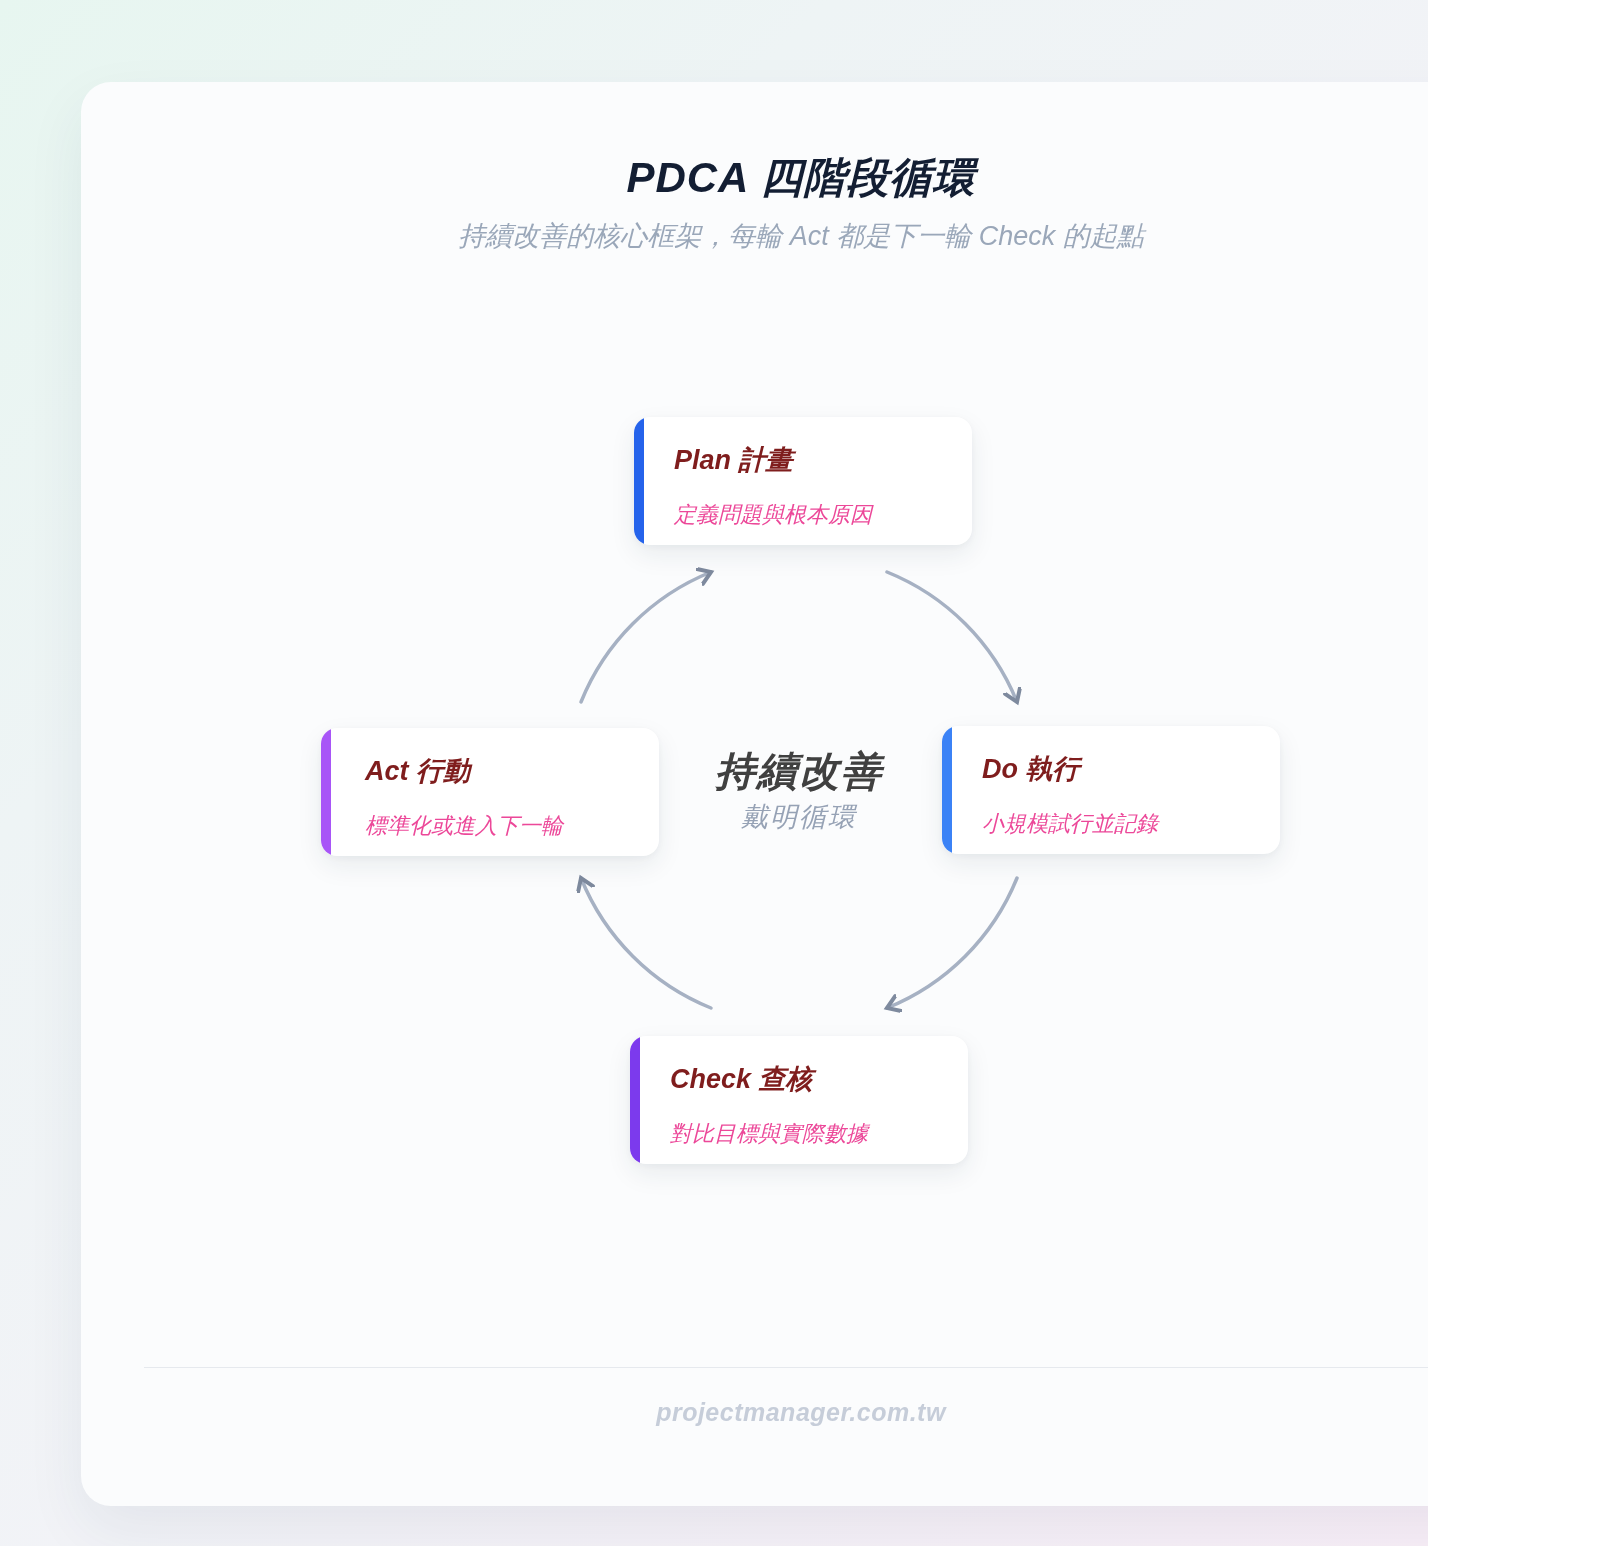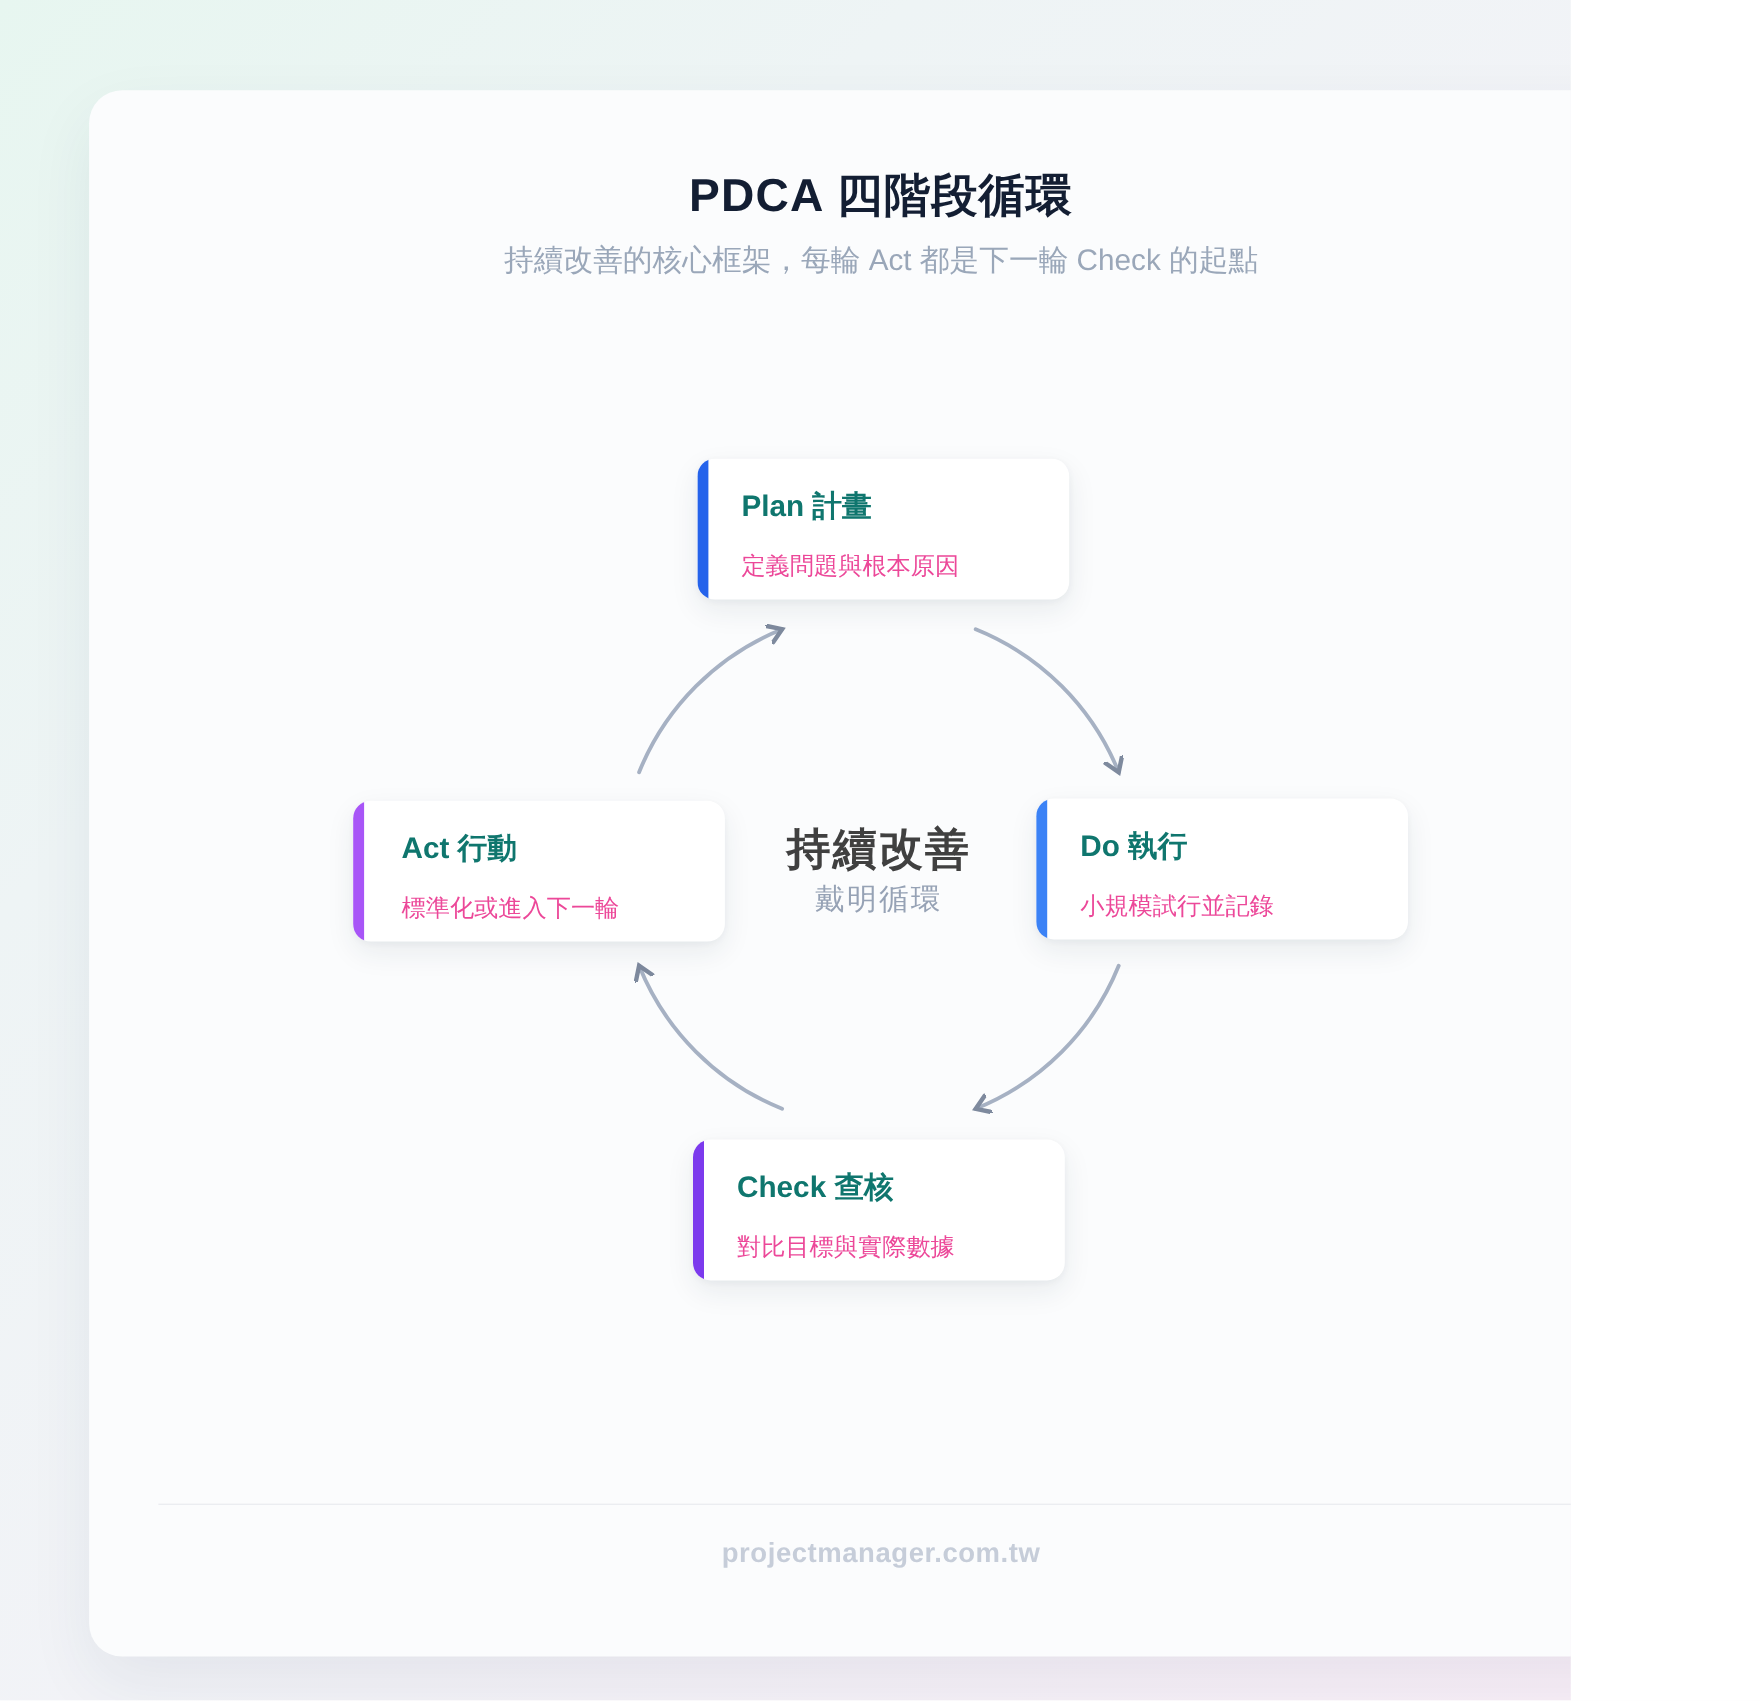--- a/index.html
+++ b/index.html
@@ -4,20 +4,21 @@
 <style>
   html,body{margin:0;padding:0;}
   body{
     width:1600px;height:1546px;
     font-family:"Liberation Sans","DejaVu Sans",sans-serif;
     -webkit-font-smoothing:antialiased;
   }
   .screen{
     position:relative;width:1428px;height:1546px;overflow:hidden;
     background:linear-gradient(135deg,#e7f6f0 0%,#eef4f5 28%,#f2f3f7 55%,#f8eef7 100%);
+    font-style:italic;
   }
   .panel{
     position:absolute;left:81px;top:82px;width:1440px;height:1424px;
     background:#fbfcfd;border-radius:30px;
     box-shadow:0 24px 60px rgba(30,50,80,0.07);
   }
   .page-title{
     position:absolute;left:0;top:68px;width:100%;text-align:center;
     font-size:42px;font-weight:700;color:#131e33;letter-spacing:1px;margin:0;
   }
@@ -31,21 +32,21 @@
   .arrowhead{fill:none;stroke:#7e8a9e;stroke-width:4;stroke-linecap:round;stroke-linejoin:miter;}
   .stage-card{
     position:absolute;width:338px;height:128px;background:#ffffff;
     border-radius:16px;overflow:hidden;
     box-shadow:0 10px 26px rgba(30,45,70,0.08),0 2px 6px rgba(30,45,70,0.04);
     box-sizing:border-box;padding:28px 24px 0 40px;
   }
   .stage-card .accent{
     position:absolute;left:0;top:0;bottom:0;width:10px;
   }
-  .stage-title{font-size:27px;font-weight:700;color:#0f766e;line-height:1.15;}
+  .stage-title{font-size:27px;font-weight:700;color:#7f1d1d;line-height:1.15;}
   .stage-desc{font-size:22px;font-weight:400;color:#ec4899;margin-top:26px;line-height:1.2;}
   .card-plan {left:553px;top:335px;}
   .card-do   {left:861px;top:644px;}
   .card-act  {left:240px;top:646px;padding-left:44px;}
   .card-check{left:549px;top:954px;}
   .center-label{
     position:absolute;left:568px;top:662px;width:300px;text-align:center;
   }
   .center-title{font-size:40px;font-weight:700;color:#404040;letter-spacing:2px;}
   .center-sub{font-size:27px;font-weight:400;color:#96a2b5;letter-spacing:2px;}

